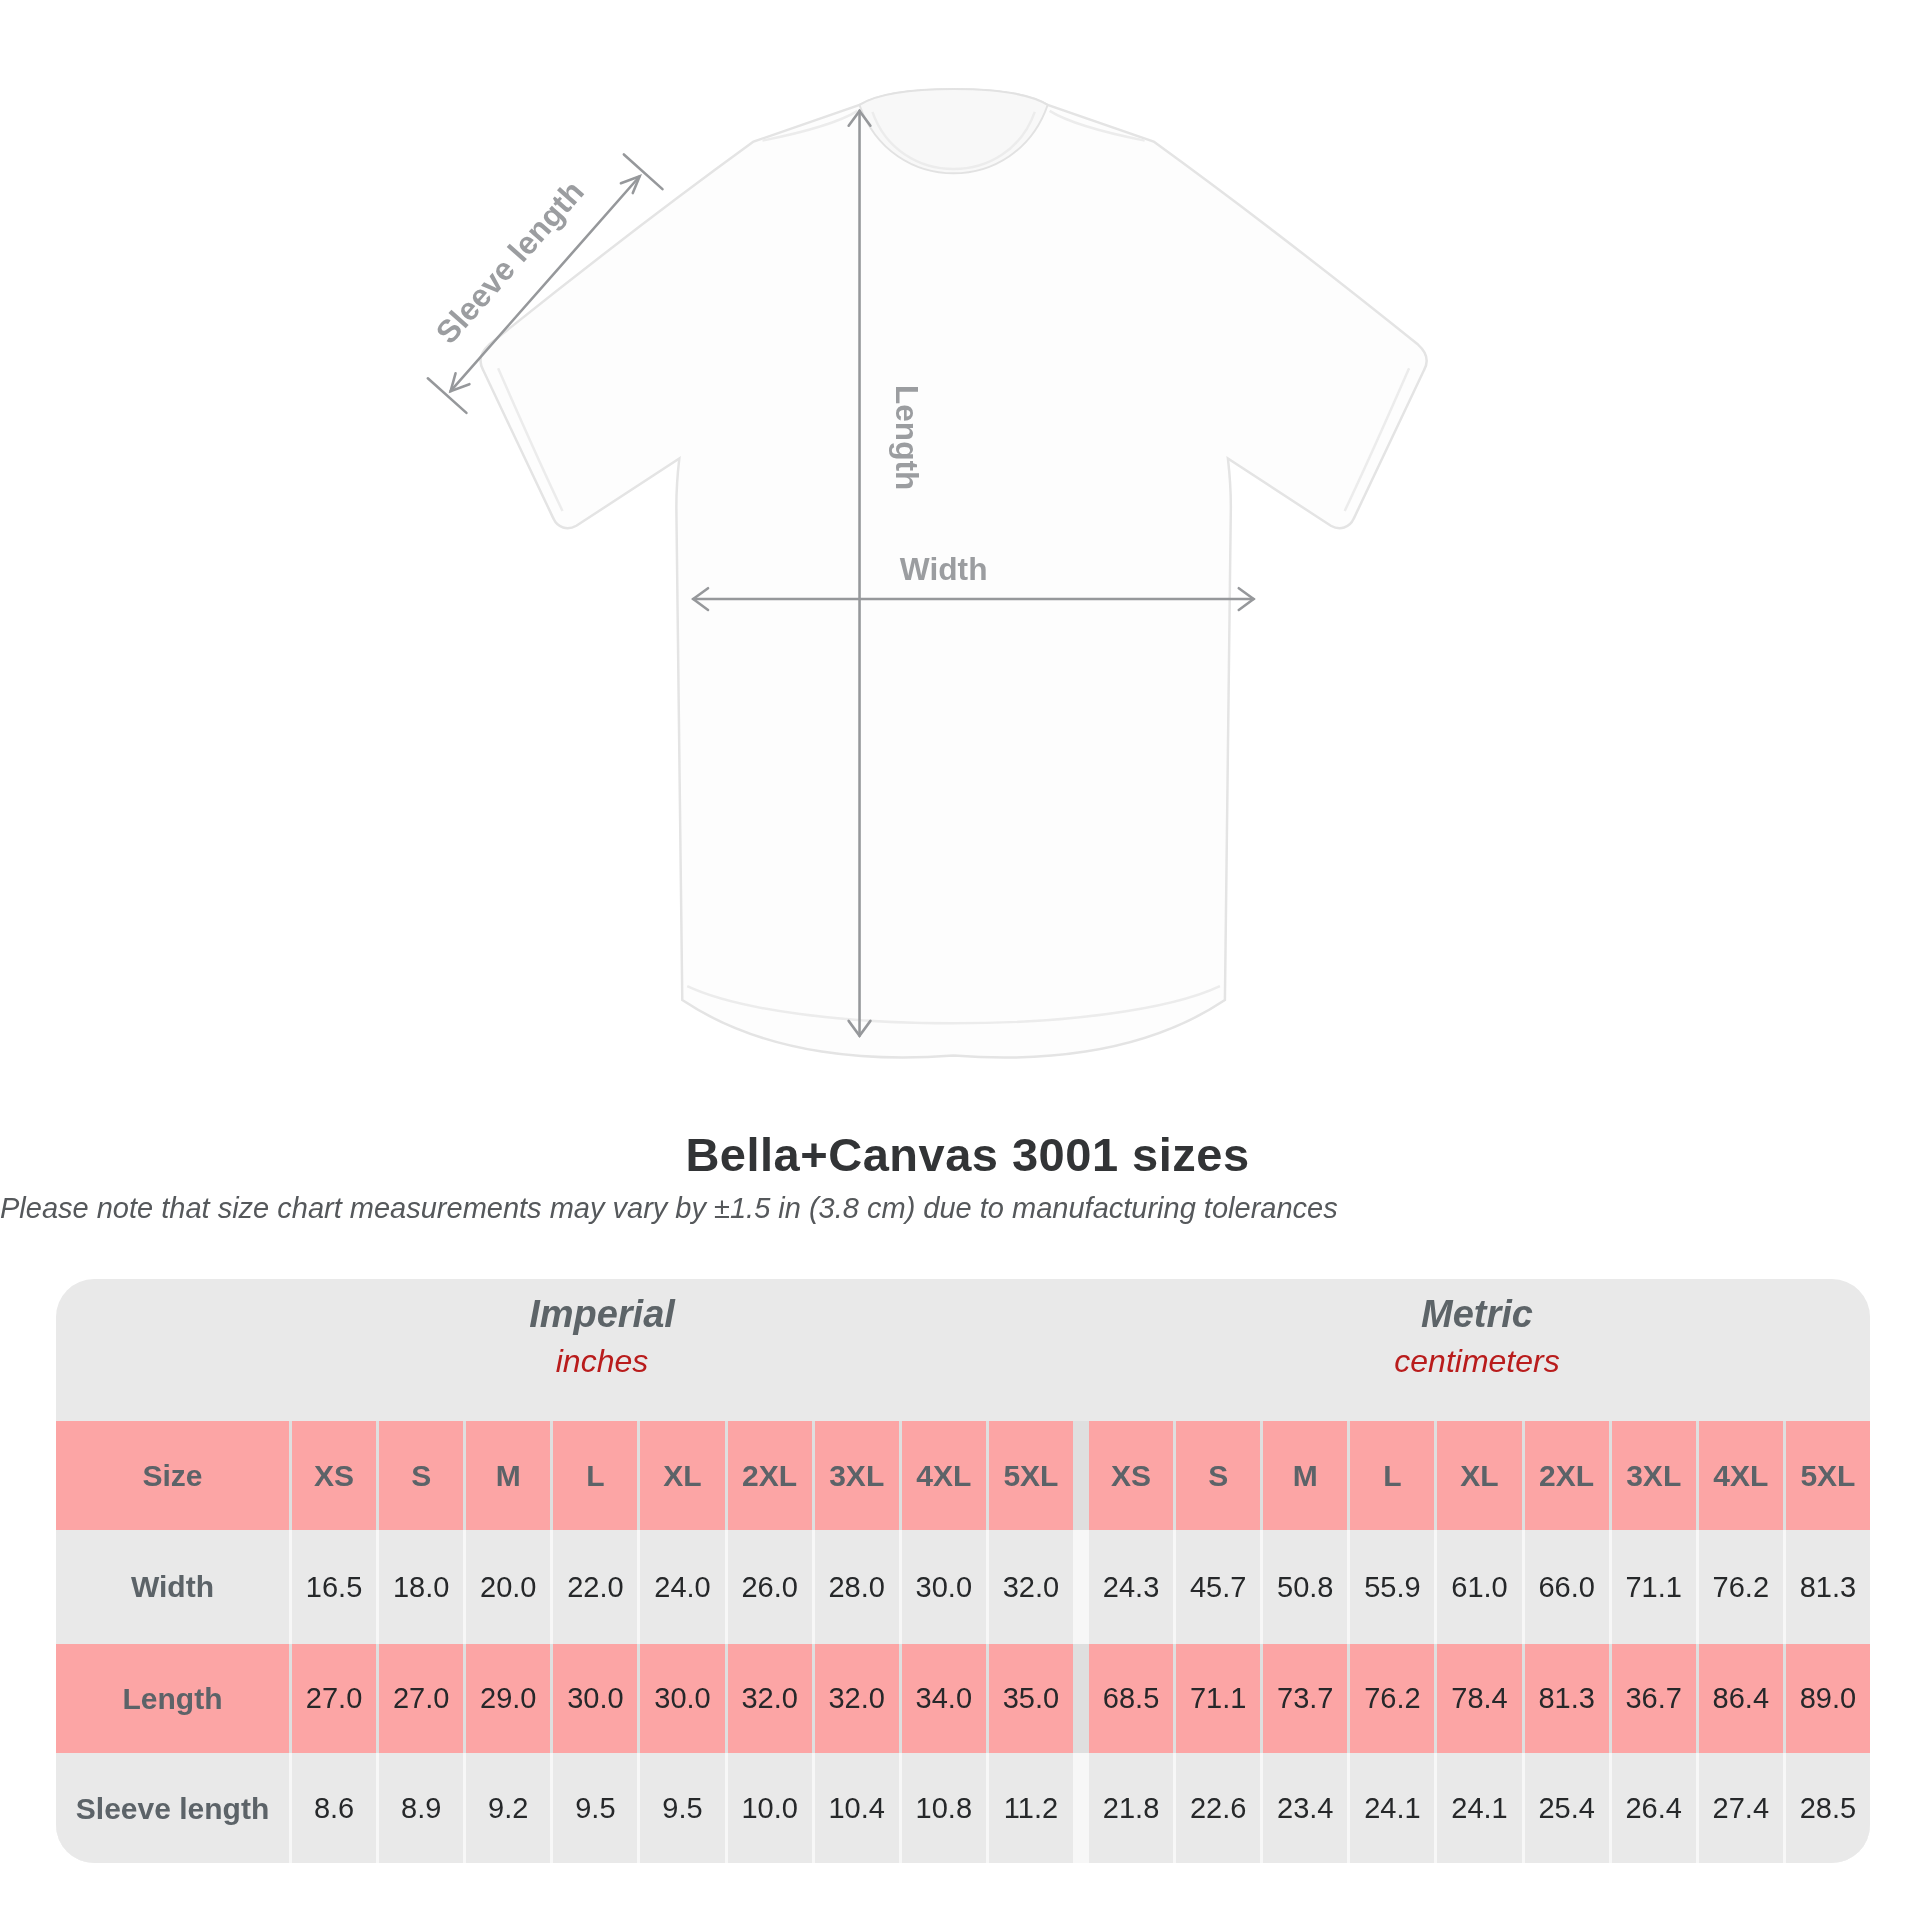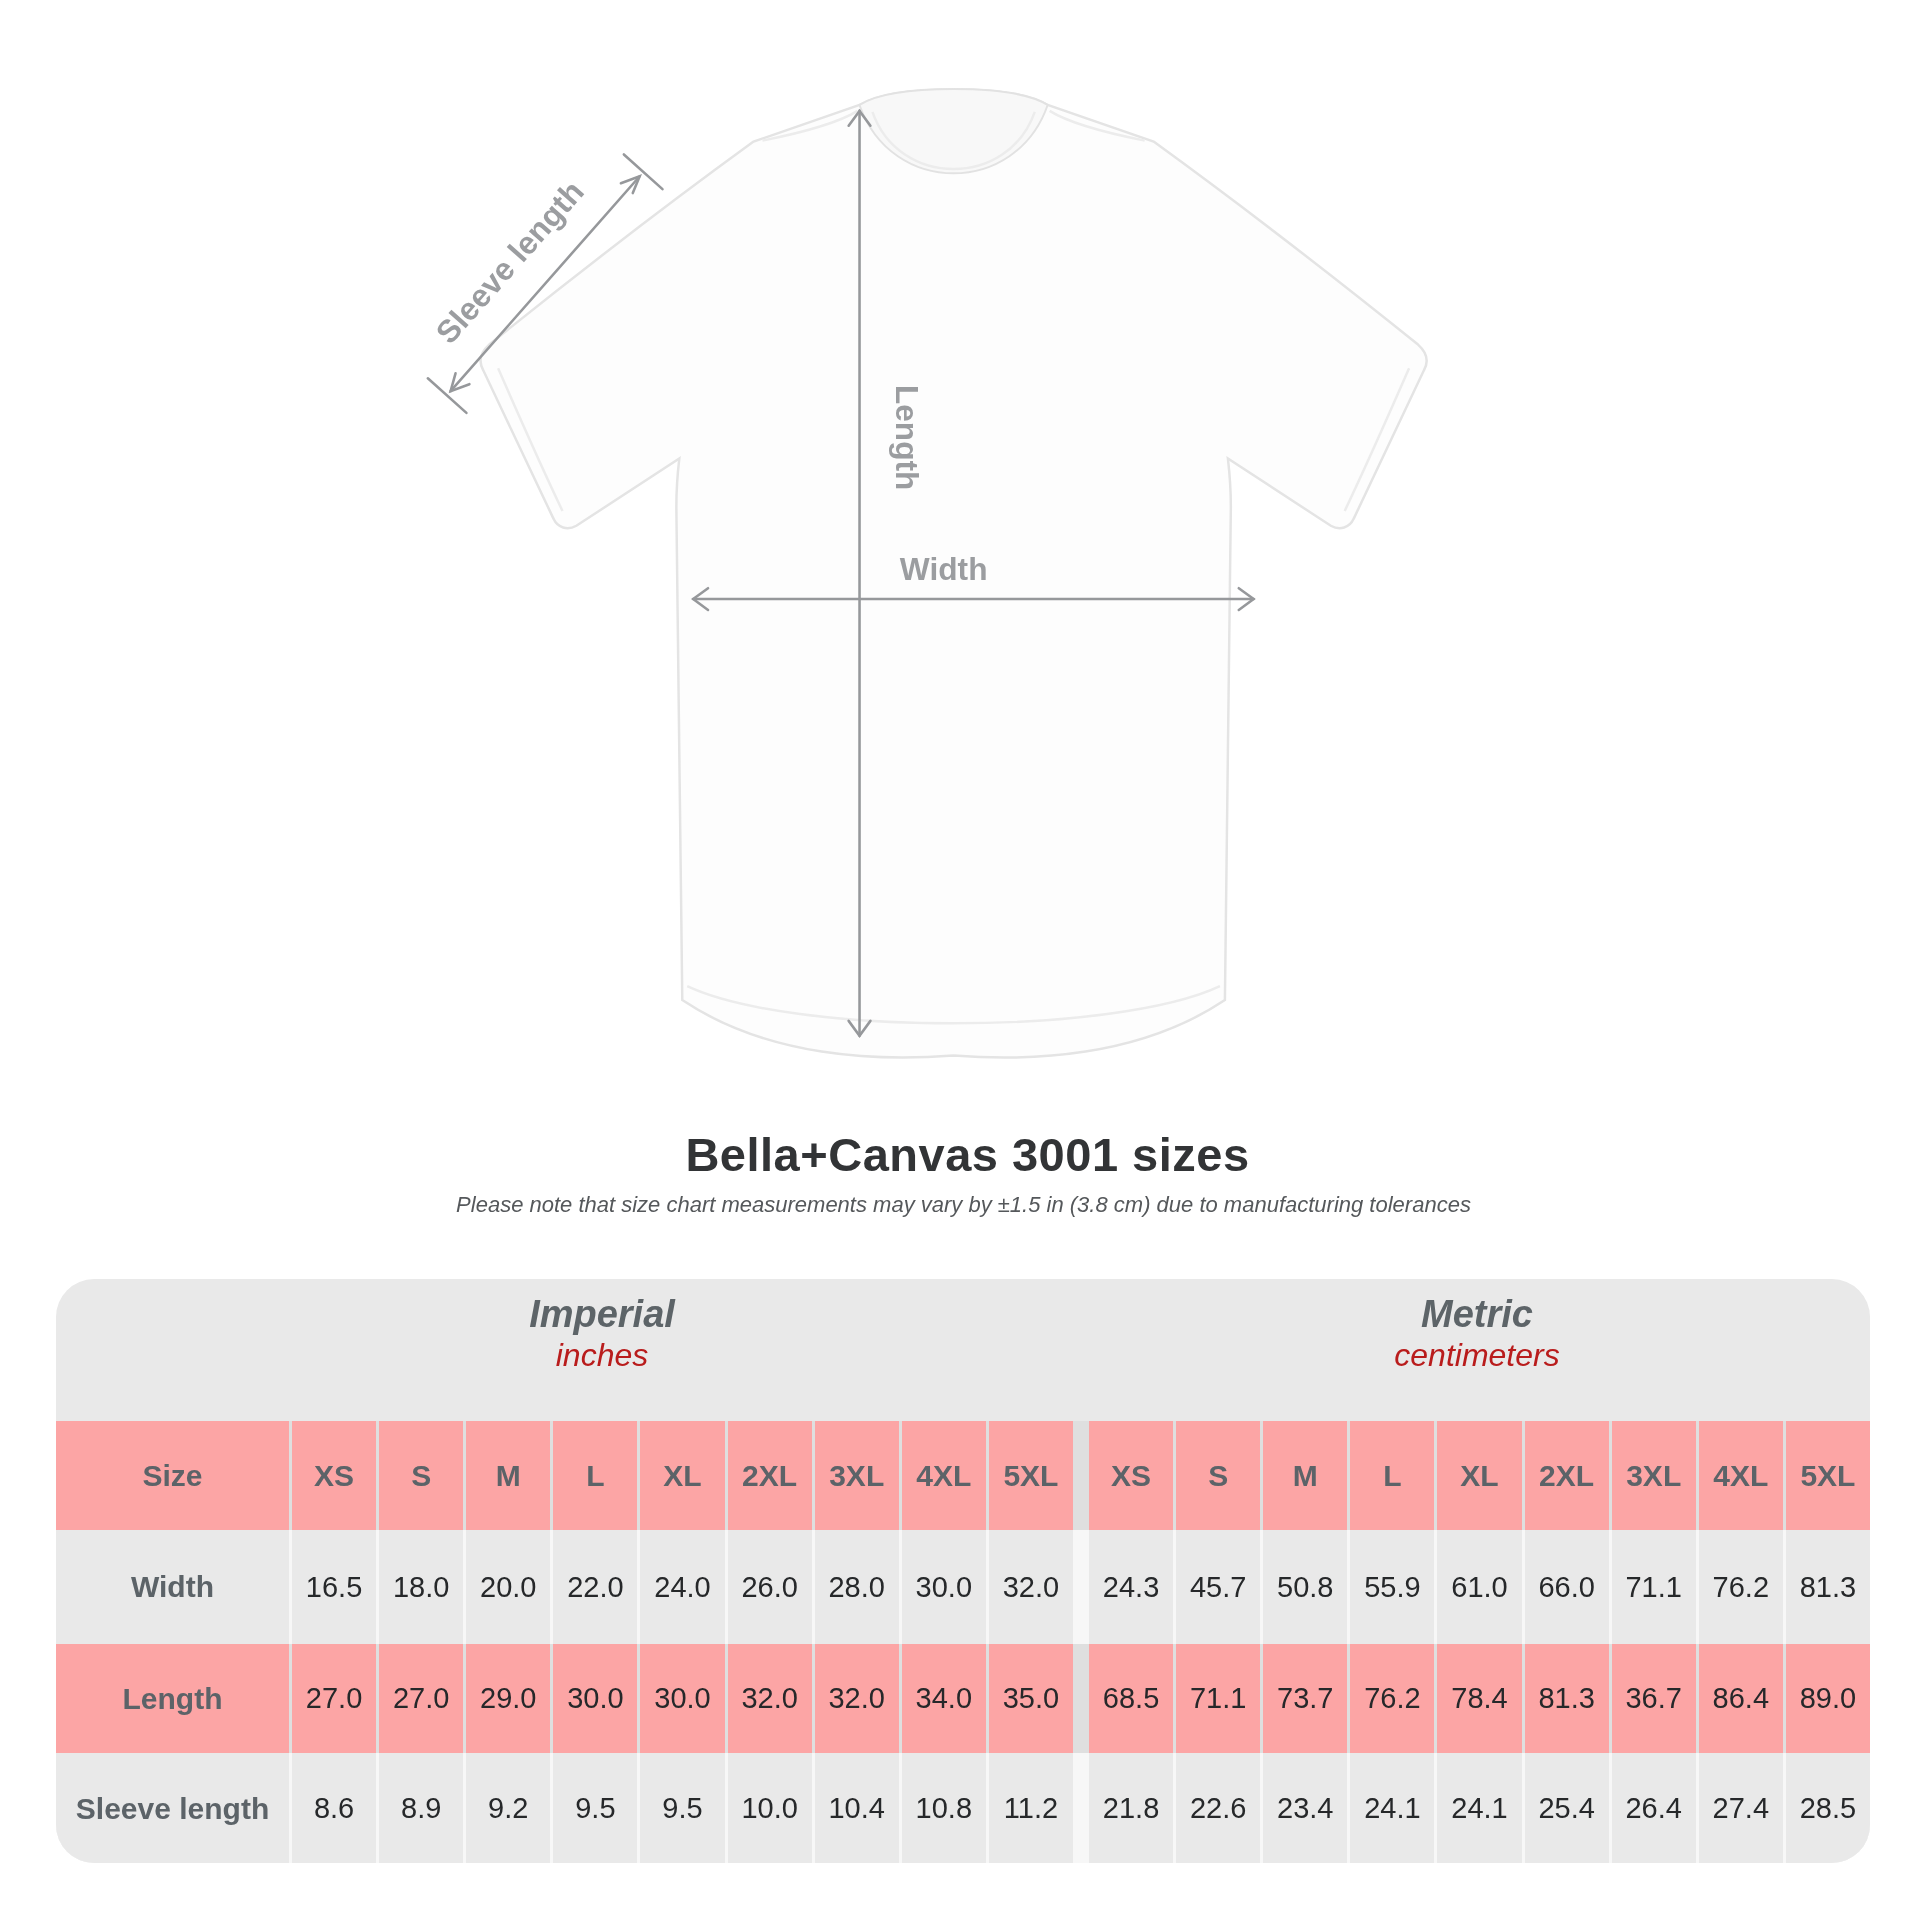--- a/index.html
+++ b/index.html
@@ -13,32 +13,32 @@
   .shirt-detail{fill:none;stroke:#ececec;stroke-width:2.5;}
   .collar-fill{fill:#f8f8f8;stroke:#e2e2e2;stroke-width:2;}
   .arrow{fill:none;stroke:#96989b;stroke-width:2.6;stroke-linecap:round;}
   .annot{fill:#9b9da0;font-size:32px;font-weight:bold;}
   
   .chart-title{
     position:absolute;left:4px;top:1127px;width:100%;text-align:center;
     font-size:47px;font-weight:bold;color:#323436;letter-spacing:0.5px;
   }
   .chart-note{
-    position:absolute;left:0;top:1192px;width:100%;text-align:center;
-    font-size:22px;font-style:italic;color:#55585b;
+    position:absolute;left:0;top:1192px;width:100%;
+    font-size:29px;font-style:italic;color:#55585b;
   }
   
   .size-table{
     position:absolute;left:56px;top:1279px;width:1814px;height:584px;
     background:#e9e9e9;border-radius:38px;overflow:hidden;
   }
   .unit-band{position:relative;height:142px;}
   .unit-head{
     position:absolute;transform:translateX(-50%);
-    display:flex;flex-direction:column;align-items:center;gap:6px;top:16px;
+    display:flex;flex-direction:column;align-items:center;gap:12px;top:16px;
   }
   .unit-name{font-size:38px;font-weight:bold;font-style:italic;color:#5d6468;line-height:1;}
   .unit-sub{font-size:32px;font-style:italic;color:#b91c1c;line-height:1;text-align:right;}
   .trow{display:grid;grid-template-columns:233px repeat(9,1fr) 10px repeat(9,1fr);column-gap:3px;}
   .trow.white{background:#dfdfdf;}
   .trow.white .cell{background:#fca5a5;}
   .trow.gray{background:#f7f7f7;}
   .trow.gray .cell{background:#e9e9e9;}
   .cell{display:flex;align-items:center;justify-content:center;}
   .cell.divider{background:transparent !important;}

